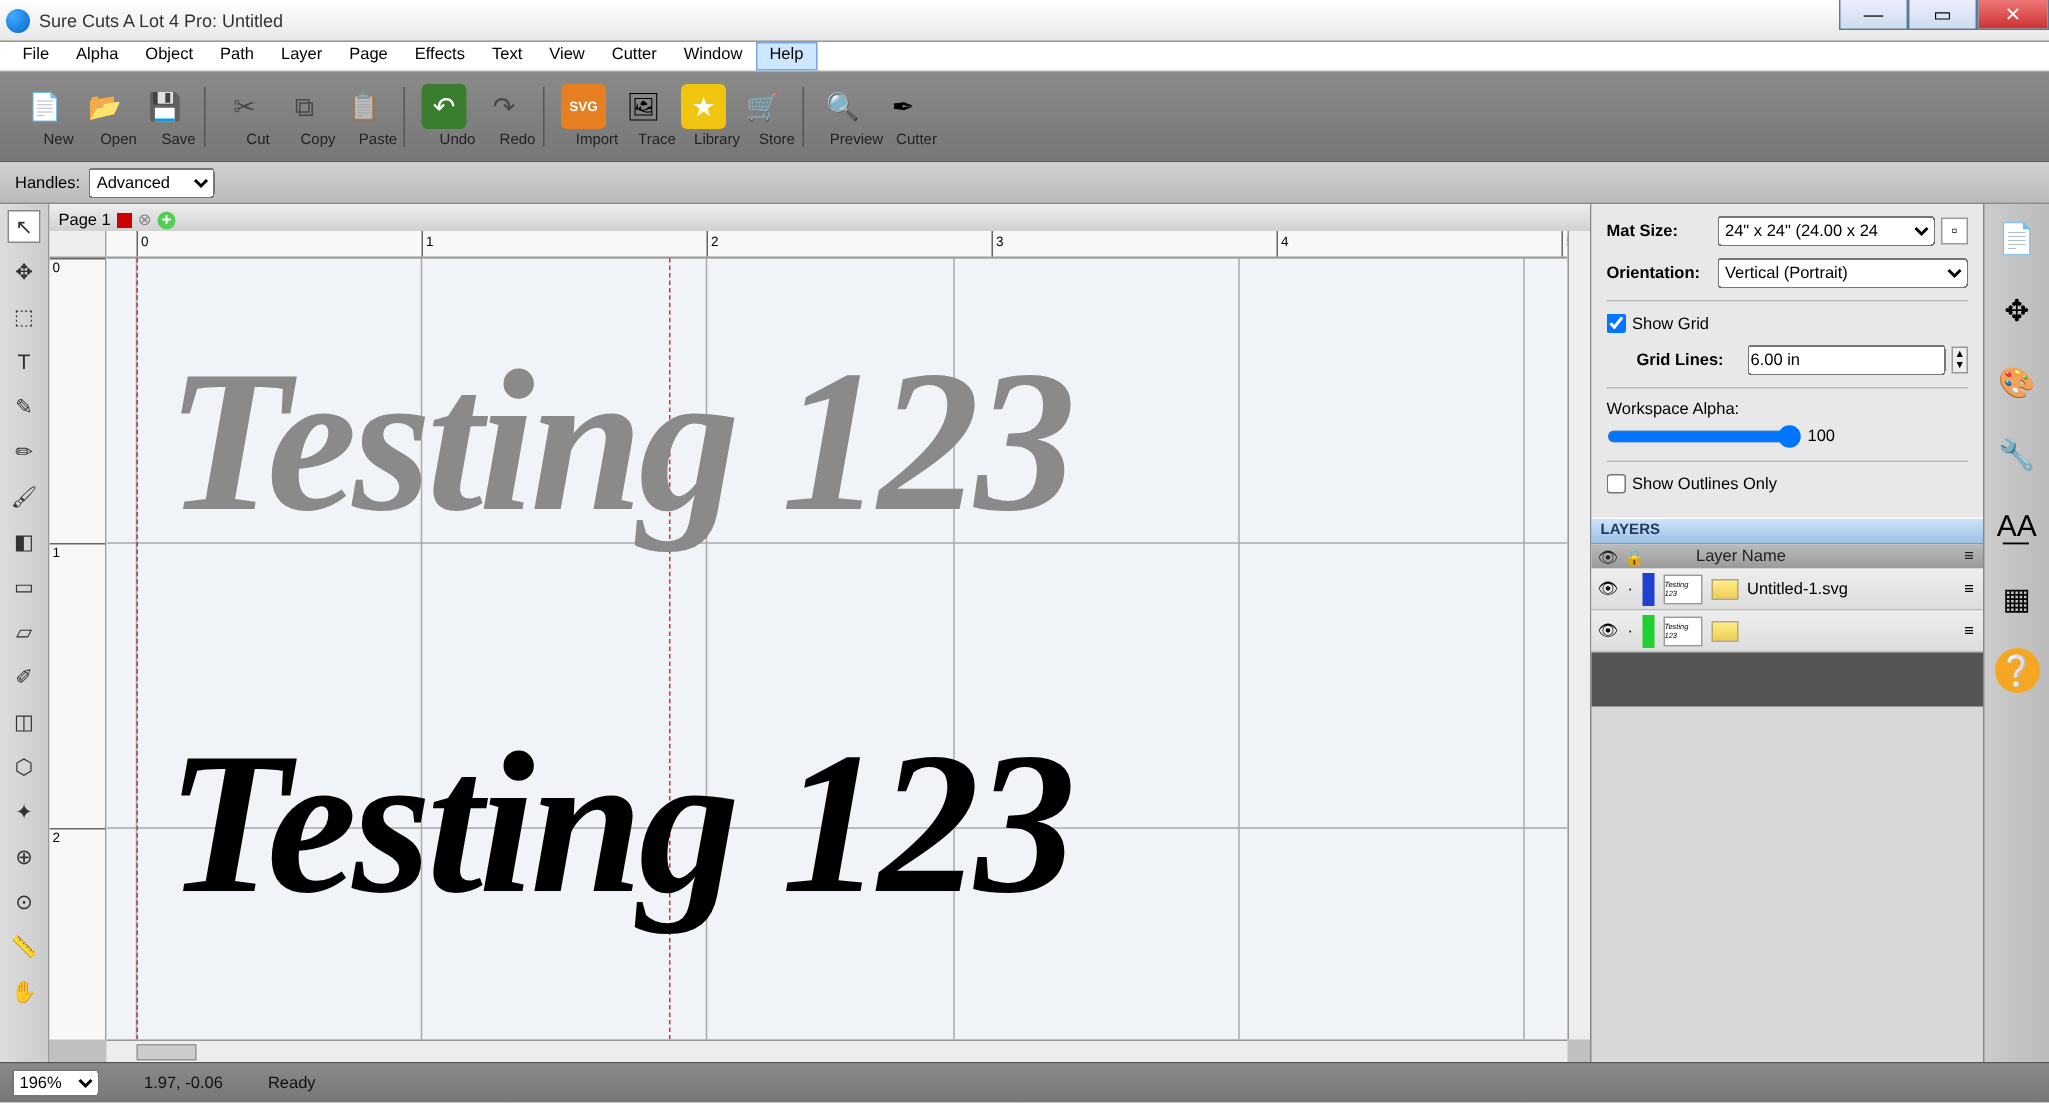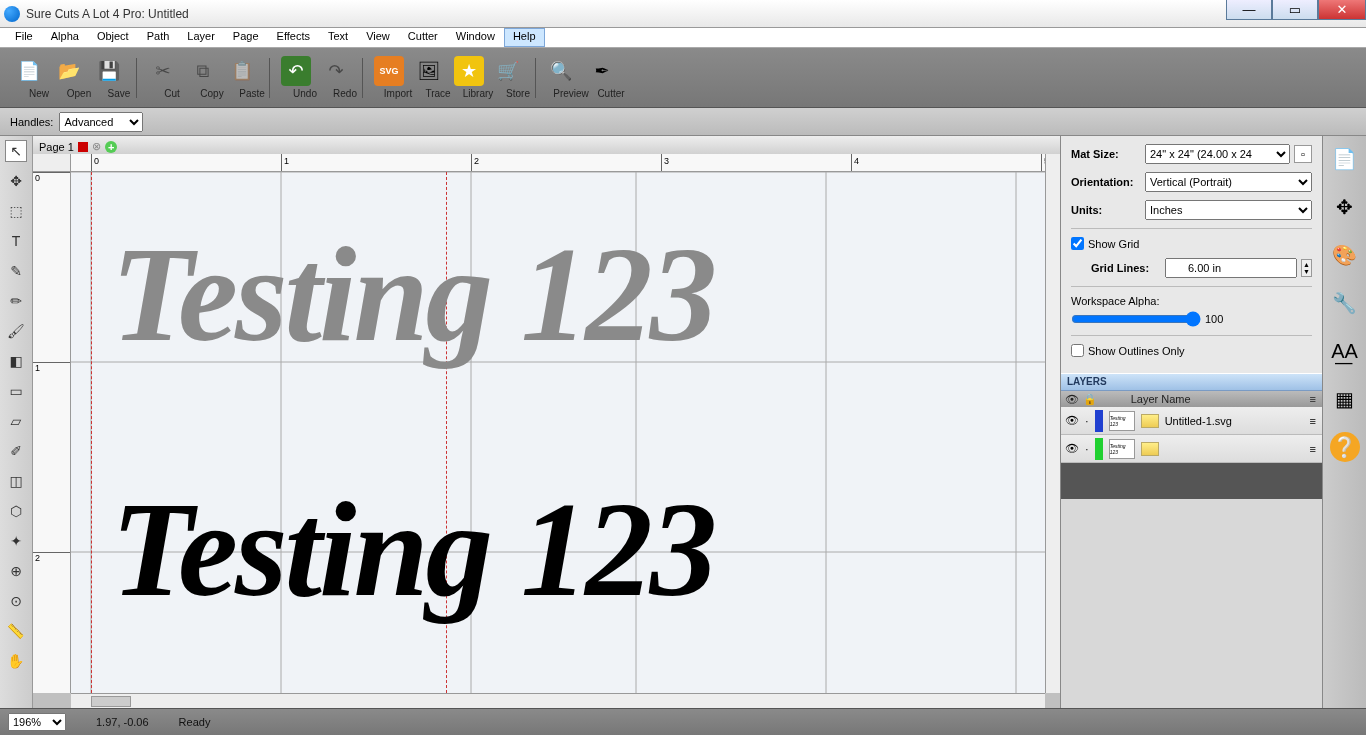--- a/index.html
+++ b/index.html
@@ -37,21 +37,21 @@
 .sampletext { position:absolute; font-family:"Brush Script MT","Segoe Script",cursive; font-weight:700; font-style:italic; font-size:135px; white-space:nowrap; letter-spacing:-3px; }
 .scroll-h { position:absolute; bottom:0; left:38px; right:15px; height:15px; background:#eee; border-top:1px solid #999; }
 .scroll-h .thumb { position:absolute; left:20px; top:2px; width:40px; height:11px; background:#ccc; border:1px solid #999;}
 .scroll-v { position:absolute; top:18px; right:0; bottom:15px; width:15px; background:#eee; border-left:1px solid #999; }
 .rightpanel { width:262px; background:#d8d8d8; border-left:1px solid #888; display:flex; flex-direction:column; position:relative; }
 .panel-head { height:18px; background:linear-gradient(#cde3f8,#9fc1e6); color:#223a5e; font-weight:bold; font-size:10px; padding:2px 6px; border-top:1px solid #fff; border-bottom:1px solid #7a9bc4; }
 .panel-body { padding:8px 10px; background:#e8e8e8; font-size:11px; }
 .prow { display:flex; align-items:center; margin-bottom:8px; gap:4px; }
 .prow label { width:70px;font-weight:bold; }
 .prow select,.prow input[type=text] { flex:1; font-size:11px; height:20px; }
-.prow .spin { width:60px;padding-left:21px; }
+.prow .spin { width:60px; }
 .layerlist { background:#ddd; }
 .layerhdr { background:linear-gradient(#bbb,#999); height:16px; display:flex; align-items:center; font-size:10px; color:#222; padding-left:4px; gap:4px;}
 .layerrow { height:28px; background:linear-gradient(#eee,#ddd); border-bottom:1px solid #bbb; display:flex; align-items:center; gap:6px; padding-left:4px; font-size:11px;}
 .layerrow .eye { width:14px; }
 .layerrow .clr { width:8px; height:22px; }
 .layerrow .thumb { width:26px; height:20px; background:#fff; border:1px solid #999; font-size:5px; font-style:italic; display:flex; align-items:center; justify-content:center;}
 .layerrow .fold { width:18px; height:14px; background:linear-gradient(#fe8,#ec5); border:1px solid #ba6; }
 .sidetabs { width:44px; background:linear-gradient(90deg,#ccc,#bbb); border-left:1px solid #888; display:flex; flex-direction:column; align-items:center; padding-top:8px; gap:18px;}
 .sidetab { width:30px; height:30px; display:flex; align-items:center; justify-content:center; font-size:20px; cursor:pointer;}
 .statusbar { position:absolute; bottom:0; left:0; right:0; height:27px; background:linear-gradient(#8a8a8a,#777); border-top:1px solid #555; display:flex; align-items:center; padding-left:8px; gap:30px; color:#111; font-size:11px;}
@@ -229,24 +229,20 @@
   <div class="rightpanel">
     <div class="panel-body">
       <div class="prow">
         <label>Mat Size:</label>
         <select><option>24" x 24" (24.00 x 24</option></select>
         <span style="width:18px;height:18px;border:1px solid #999;background:#fff;display:flex;align-items:center;justify-content:center">▫</span>
       </div>
       <div class="prow">
         <label>Orientation:</label>
         <select><option>Vertical (Portrait)</option></select>
-      </div>
-      <div class="prow">
-        <label>Units:</label>
-        <select><option>Inches</option></select>
       </div>
       <hr class="sep">
       <div class="prow">
         <input type="checkbox" checked="" style="">
         <span>Show Grid</span>
       </div>
       <div class="prow" style="padding-left:20px">
         <label>Grid Lines:</label>
         <input type="text" class="spin" value="6.00 in" style="">
         <span style="display:flex;flex-direction:column;font-size:7px;line-height:7px;border:1px solid #999;background:#eee;padding:1px">▲<br>▼</span>

